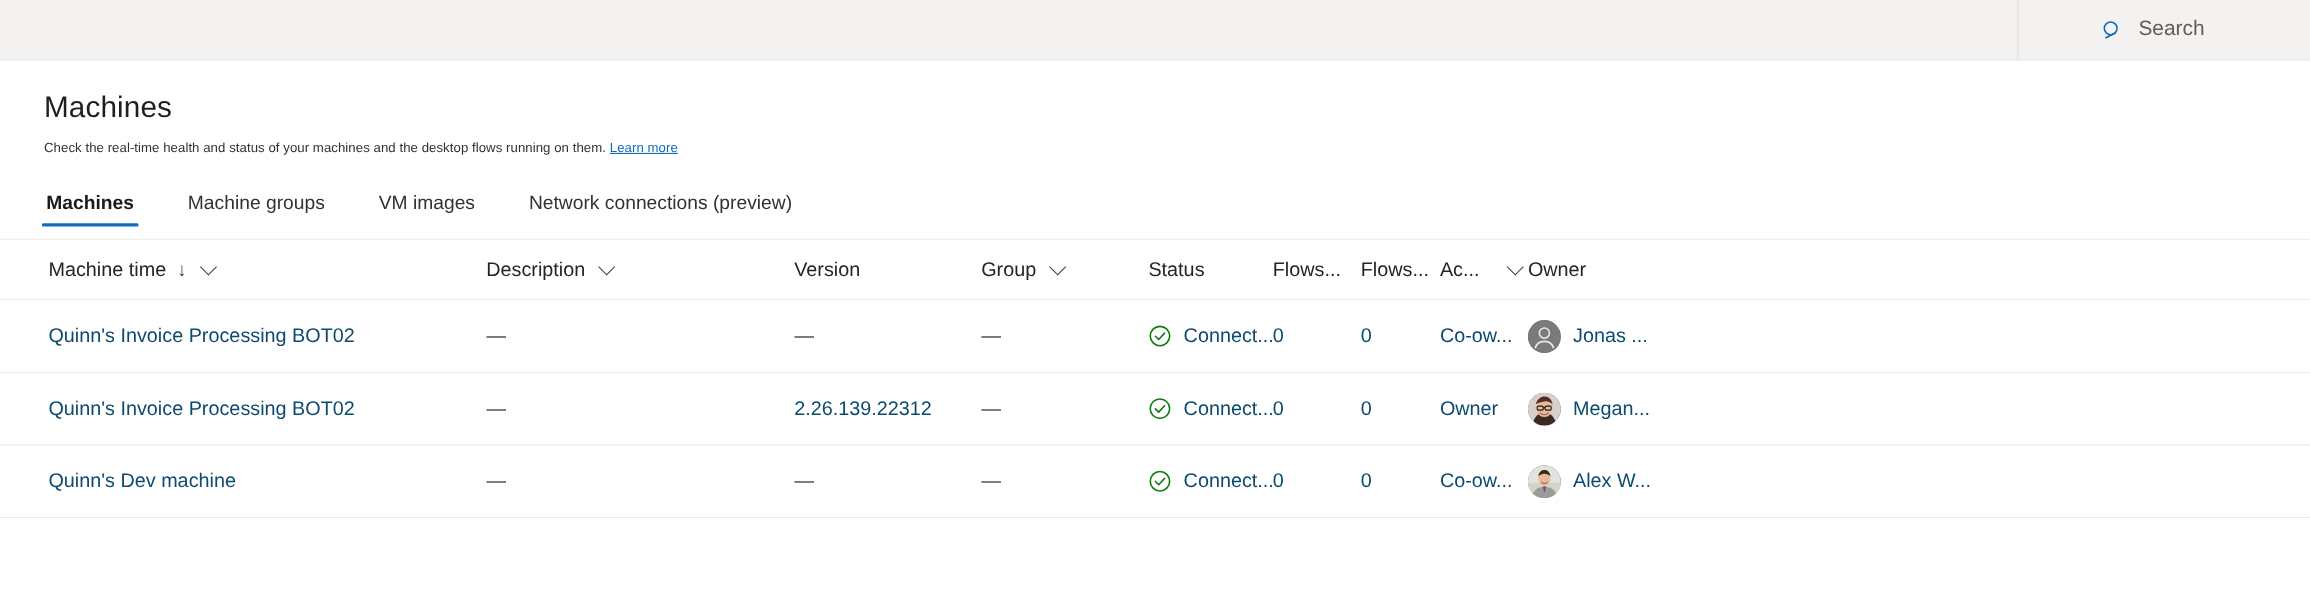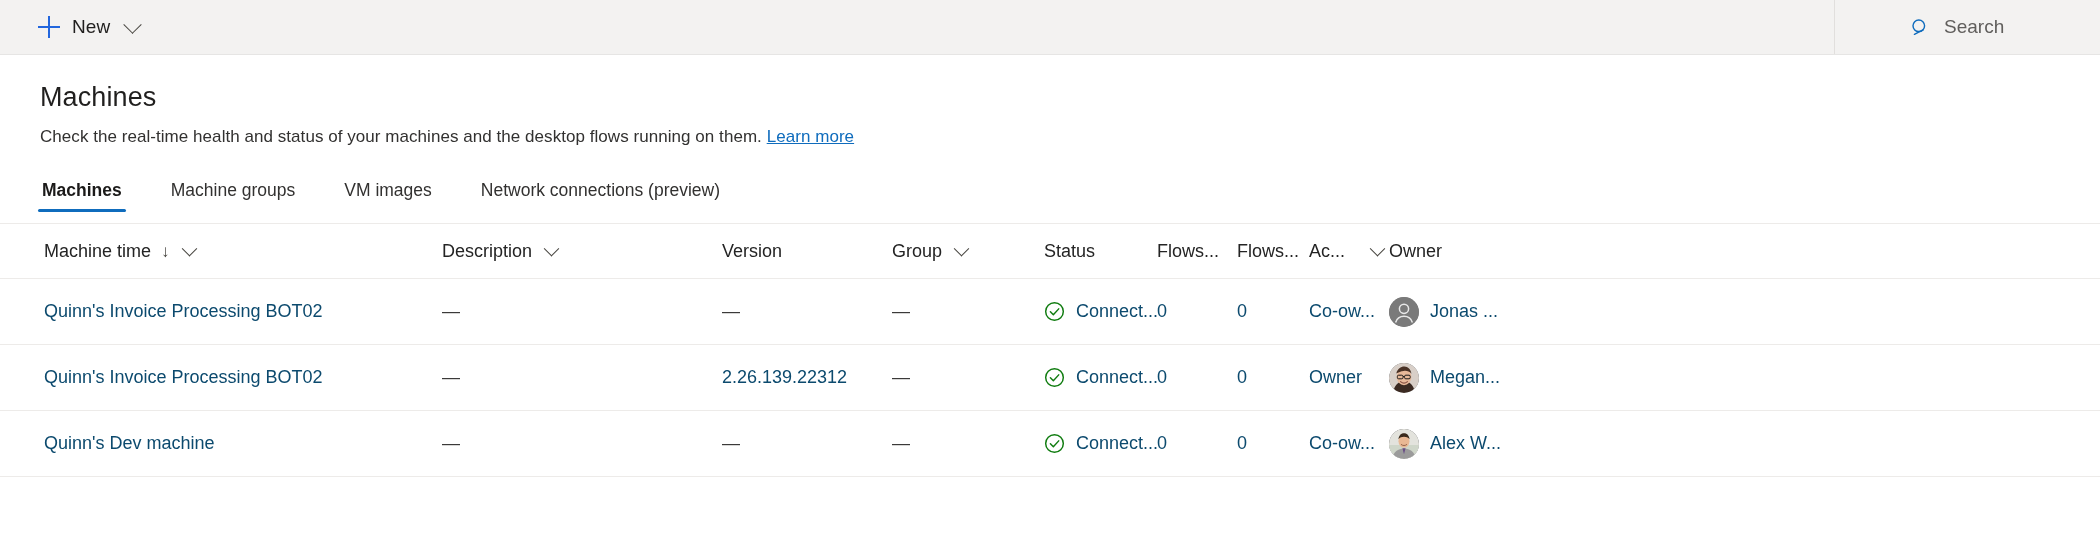--- a/index.html
+++ b/index.html
@@ -80,21 +80,21 @@
   
   .page-head { padding: 0 40px; }
   .page-title {
     font-size: 27px;
     color: #201f1e;
     margin: 27px 0 0 0;
     font-weight: 400;
     letter-spacing: .1px;
   }
   .page-sub {
-    font-size: 17px;
+    font-size: 12px;
     color: #323130;
     margin: 14px 0 0 0;
     letter-spacing: .05px;
   }
   .learn-more {
     color: #0f6cbd;
     text-decoration: underline;
     cursor: pointer;
   }
 
@@ -187,25 +187,20 @@
     background: #7a7a7a;
     position: relative;
   }
   .avatar svg { display: block; }
 </style>
 </head>
 <body>
 
 <div class="topbar">
 
-  <div class="new-button">
-    <span class="plus-icon"></span>
-    <span class="new-label">New</span>
-    <span class="chev new-chev"></span>
-  </div>
 
   <div class="search-zone">
     <span class="search-icon">
       <svg viewBox="0 0 20 20" width="19" height="19">
         <circle cx="8.2" cy="8.2" r="6.1" fill="none" stroke="#0f6cbd" stroke-width="1.5"></circle>
         <line x1="3.6" y1="17.2" x2="12.6" y2="12.6" stroke="#0f6cbd" stroke-width="1.5" stroke-linecap="round"></line>
       </svg>
     </span>
     <span class="search-text">Search</span>
   </div>

